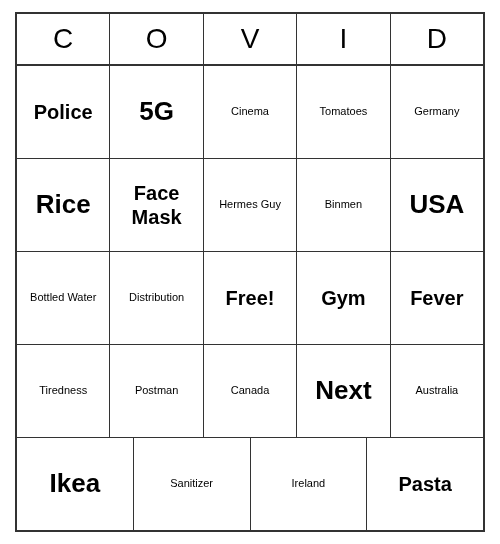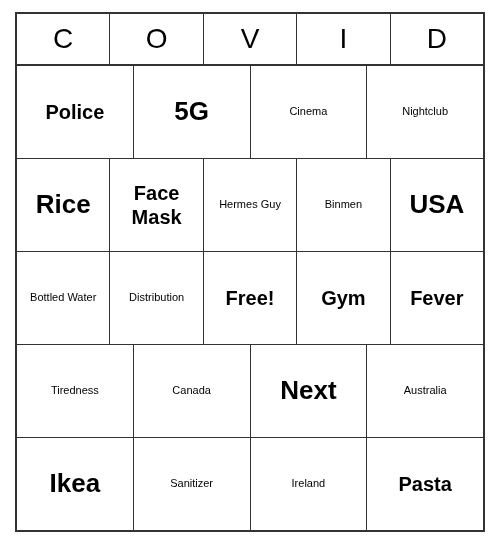--- a/index.html
+++ b/index.html
@@ -89,38 +89,40 @@
       <div class="header-cell">O</div>
       <div class="header-cell">V</div>
       <div class="header-cell">I</div>
       <div class="header-cell">D</div>
     </div>
   <div class="grid">
   <div class="grid-row">
         <div class="cell medium">Police</div>
         <div class="cell large">5G</div>
         <div class="cell small">Cinema</div>
-        <div class="cell small">Nightclub</div>
+        <div class="cell small">Tomatoes</div>
+        <div class="cell small">Germany</div>
       </div>
       <div class="grid-row">
         <div class="cell large">Rice</div>
         <div class="cell medium">Face Mask</div>
         <div class="cell small">Hermes Guy</div>
         <div class="cell small">Binmen</div>
         <div class="cell large">USA</div>
       </div>
       <div class="grid-row">
         <div class="cell small">Bottled Water</div>
         <div class="cell xsmall">Distribution</div>
         <div class="cell medium">Free!</div>
         <div class="cell medium">Gym</div>
         <div class="cell medium">Fever</div>
       </div>
       <div class="grid-row">
         <div class="cell small">Tiredness</div>
+        <div class="cell small">Postman</div>
         <div class="cell small">Canada</div>
         <div class="cell large">Next</div>
         <div class="cell small">Australia</div>
       </div>
       <div class="grid-row">
         <div class="cell large">Ikea</div>
         <div class="cell small">Sanitizer</div>
         <div class="cell small">Ireland</div>
         <div class="cell medium">Pasta</div>
       </div>

